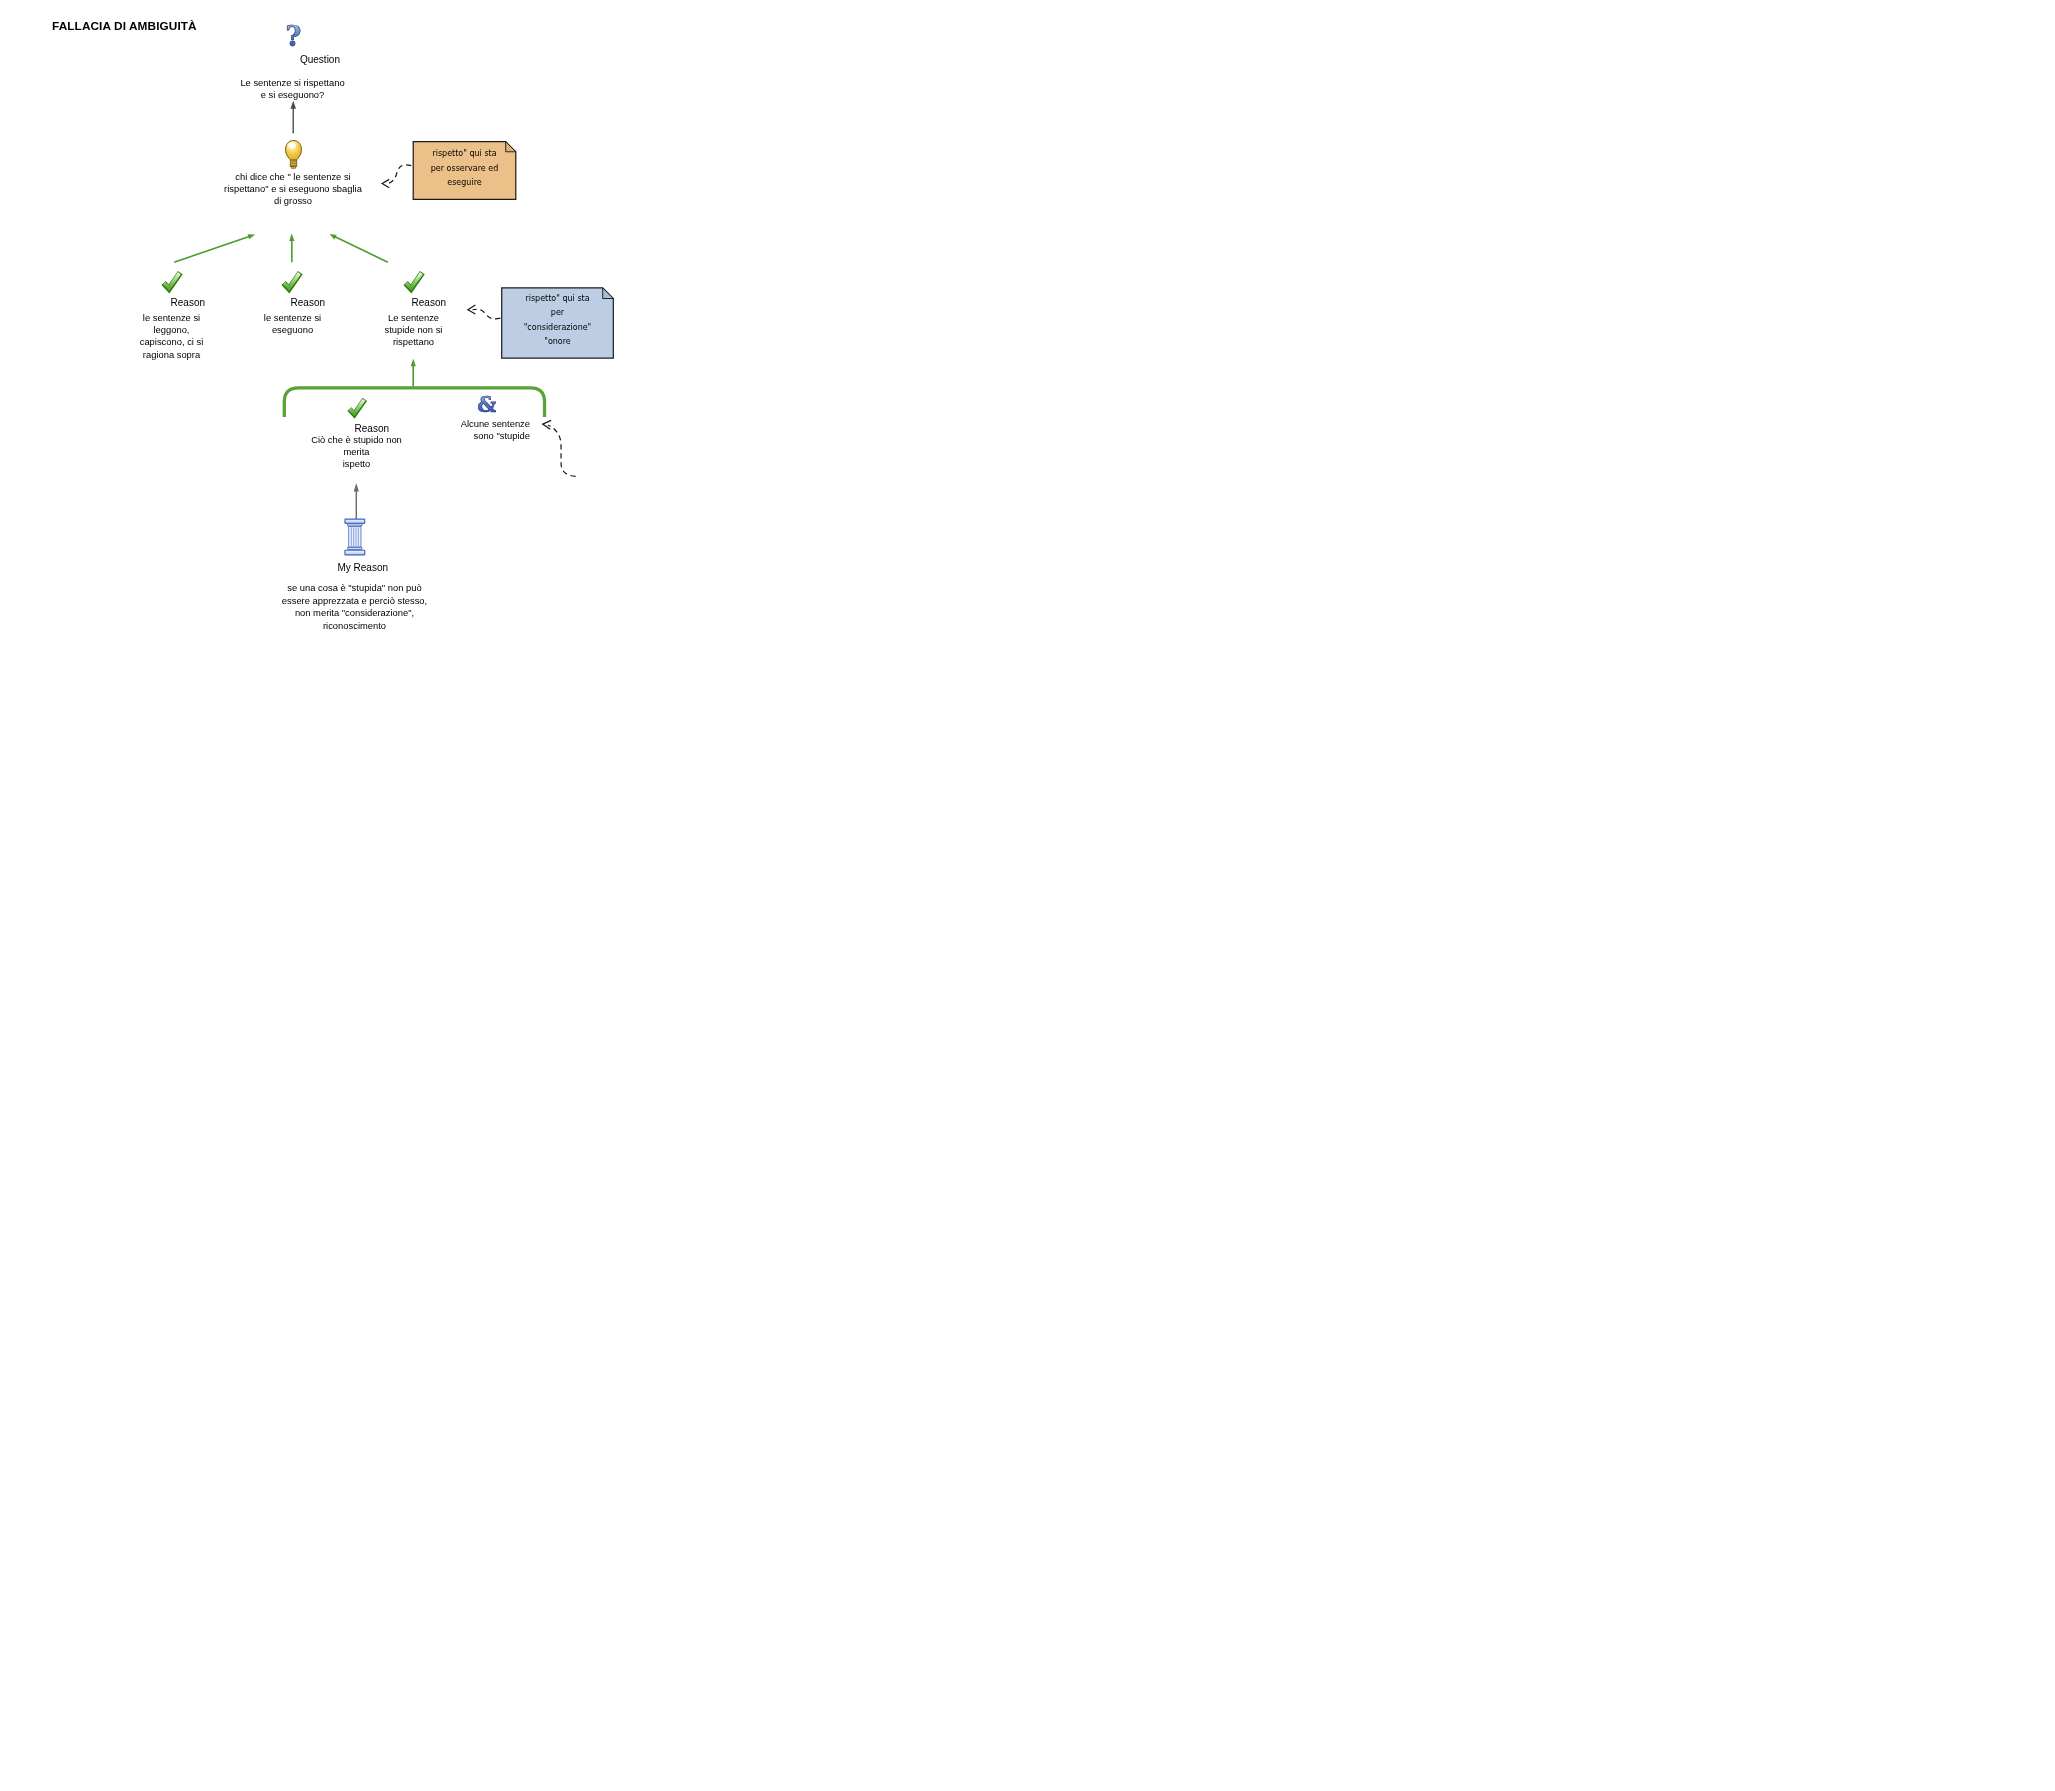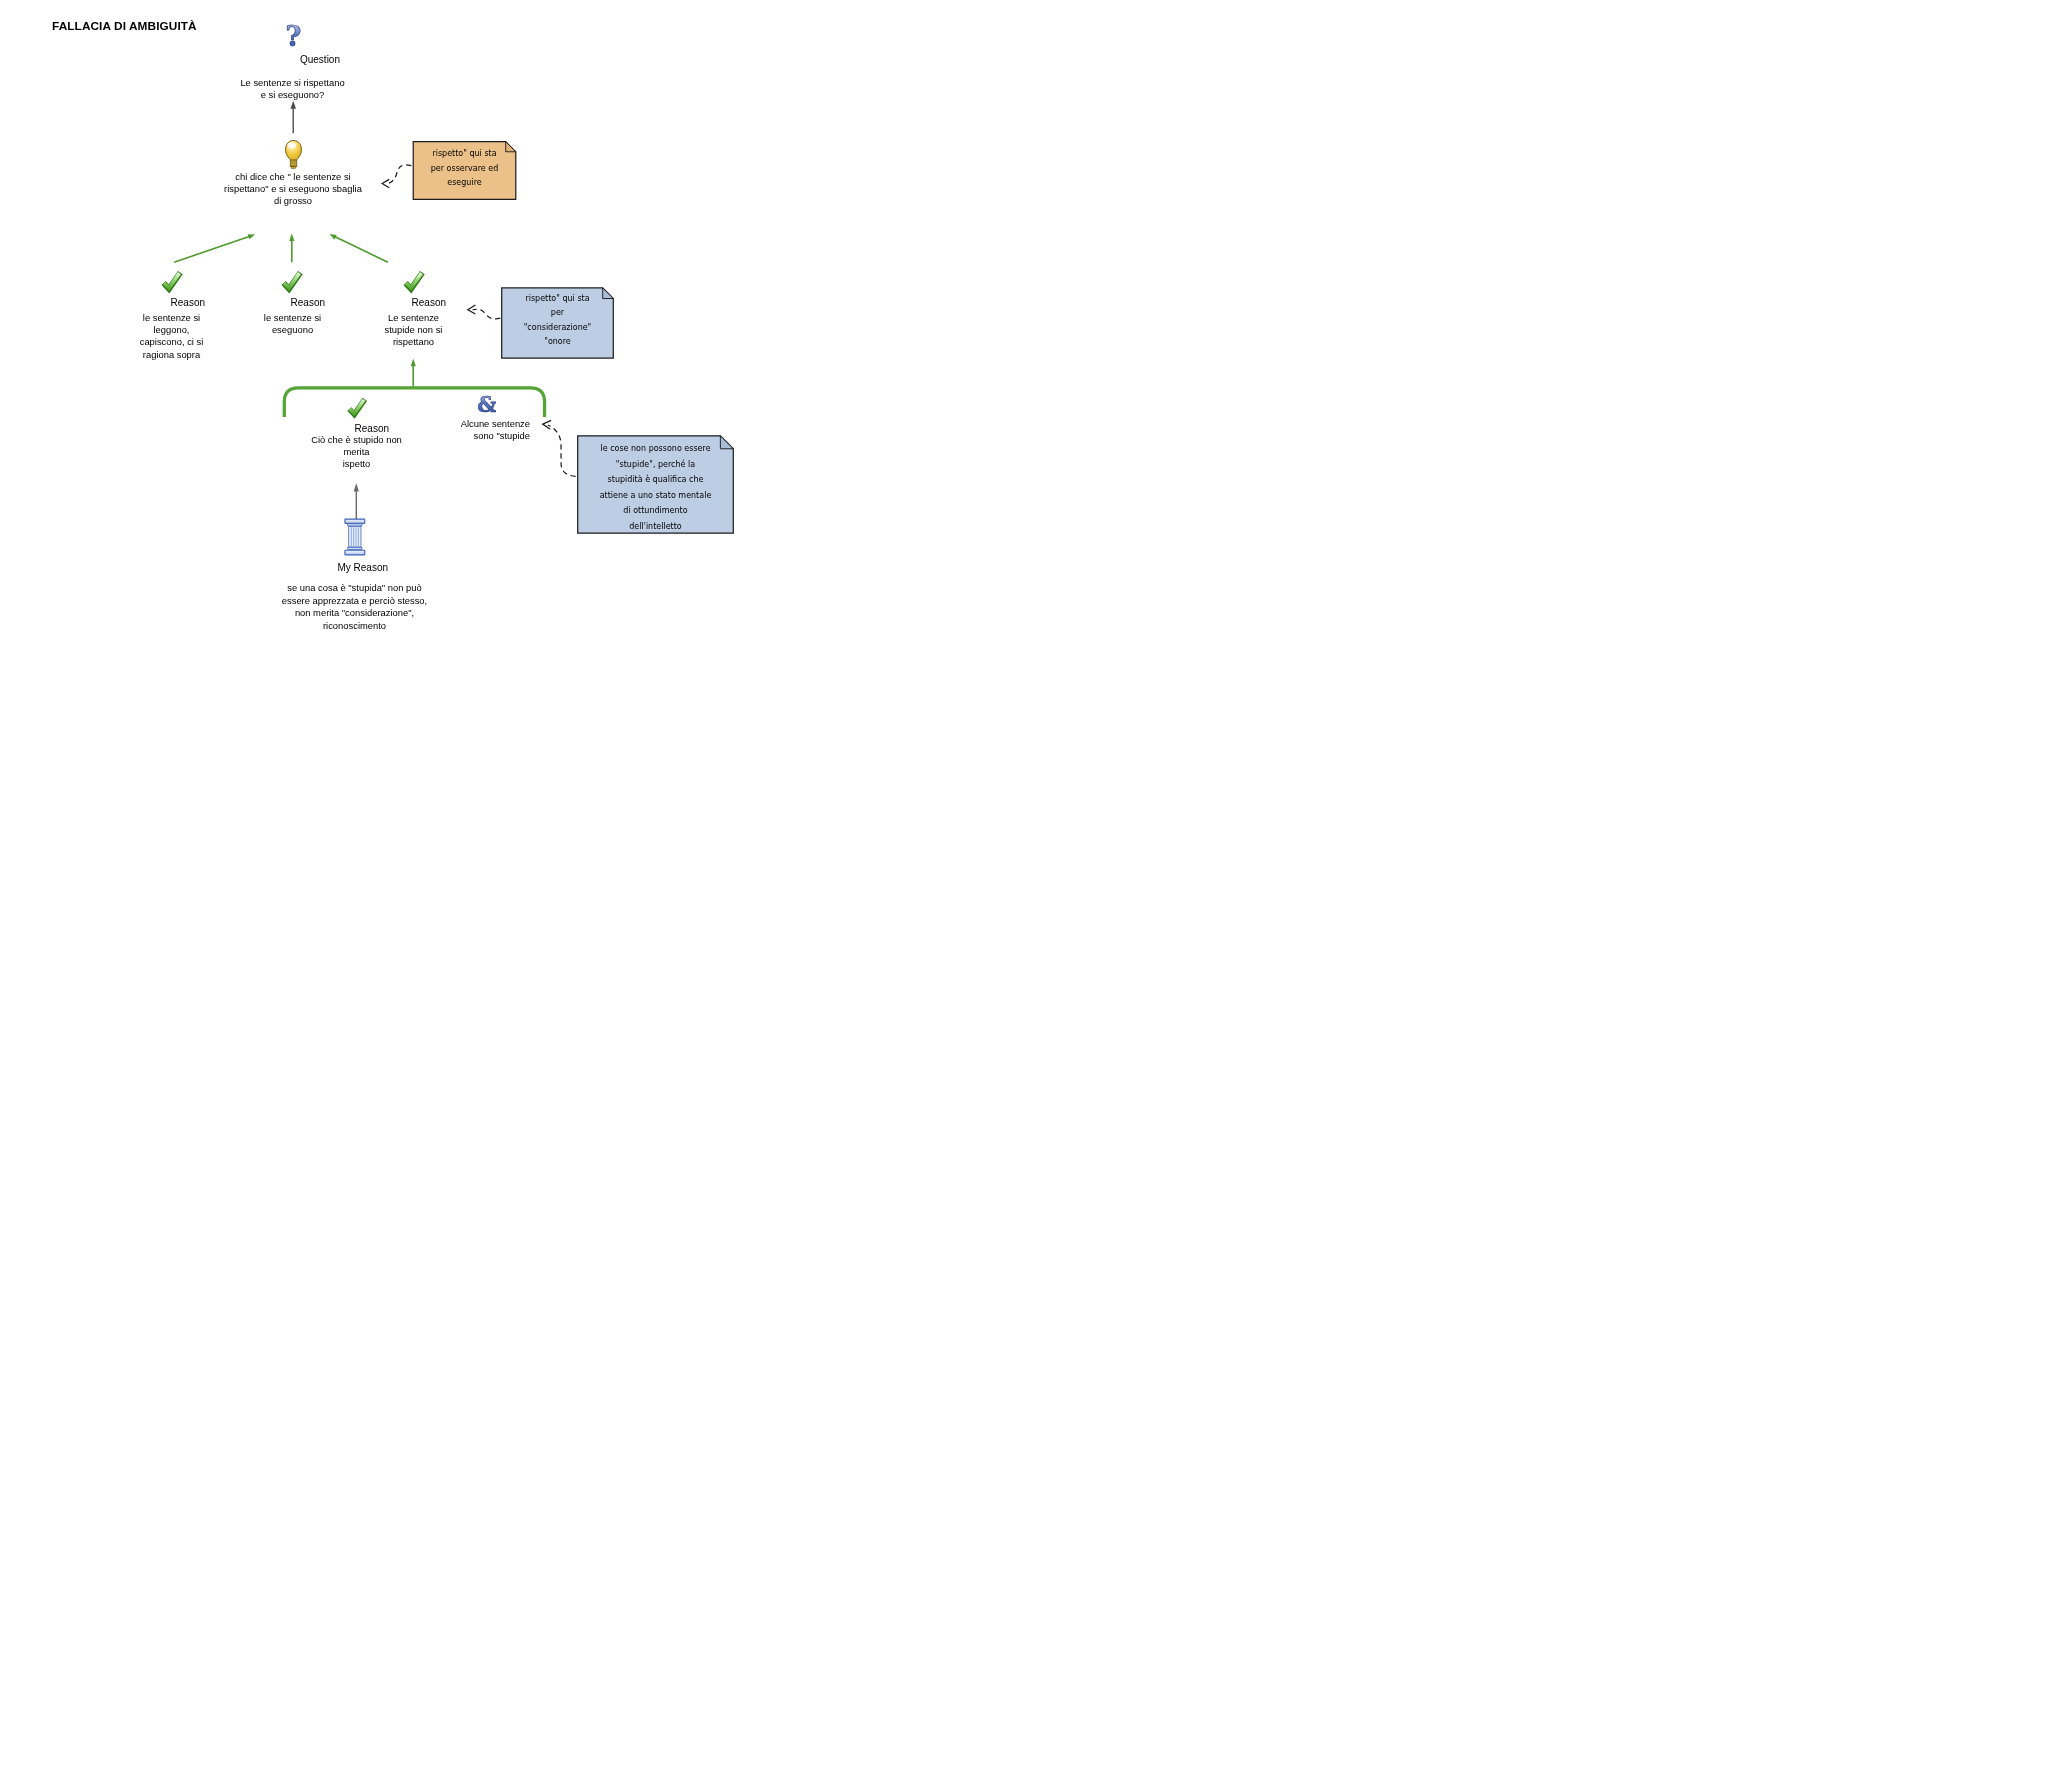--- a/index.html
+++ b/index.html
@@ -190,32 +190,20 @@
   </div>
 
   <div>
     <svg class="abs icon-svg" style="left:478px;top:393px;" width="18" height="22.6" viewBox="0 0 38 48">
       <text x="19" y="40" text-anchor="middle" font-family="DejaVu Serif, serif" font-weight="bold" font-size="46" fill="url(#bluegrad)" stroke="#26407e" stroke-width="1.4">&amp;</text>
     </svg>
     <div class="abs node-text" style="left:443px;top:418px;width:87px;text-align:right;">Alcune sentenze
 sono "stupide</div>
   </div>
 
-  <div class="abs note note-blue2" style="left:577px;top:435px;width:157px;height:99px;">
-    <svg class="abs" style="left:0;top:0;" width="157" height="99" viewBox="0 0 334 210">
-      <path d="M1.5 1.5 L305 1.5 L332.5 29 L332.5 208.5 L1.5 208.5 Z" fill="#BDCEE4" stroke="#1c1c1c" stroke-width="2.6"></path>
-      <path d="M305 1.5 L305 29 L332.5 29 Z" fill="#a9bdd8" stroke="#1c1c1c" stroke-width="2"></path>
-    </svg>
-    <div class="note-text">le cose non possono essere
-"stupide", perché la
-stupidità è qualifica che
-attiene a uno stato mentale
-di ottundimento
-dell'intelletto</div>
-  </div>
 
   <div>
     <svg class="abs icon-svg" style="left:344px;top:518px;" width="21.7" height="38" viewBox="0 0 46 80">
       <rect x="2" y="2" width="42" height="9" rx="1" fill="url(#pillargrad)" stroke="#3e63b8" stroke-width="2.4"></rect>
       <rect x="8" y="12" width="30" height="4.5" fill="#cfdcf6" stroke="#3e63b8" stroke-width="1.6"></rect>
       <rect x="10" y="17.5" width="26" height="43.5" fill="#e9effc" stroke="#3e63b8" stroke-width="1.6"></rect>
       <line x1="15.5" y1="19.5" x2="15.5" y2="59" stroke="#8fa9dd" stroke-width="2.2"></line>
       <line x1="20.5" y1="19.5" x2="20.5" y2="59" stroke="#8fa9dd" stroke-width="2.2"></line>
       <line x1="25.5" y1="19.5" x2="25.5" y2="59" stroke="#8fa9dd" stroke-width="2.2"></line>
       <line x1="30.5" y1="19.5" x2="30.5" y2="59" stroke="#8fa9dd" stroke-width="2.2"></line>

